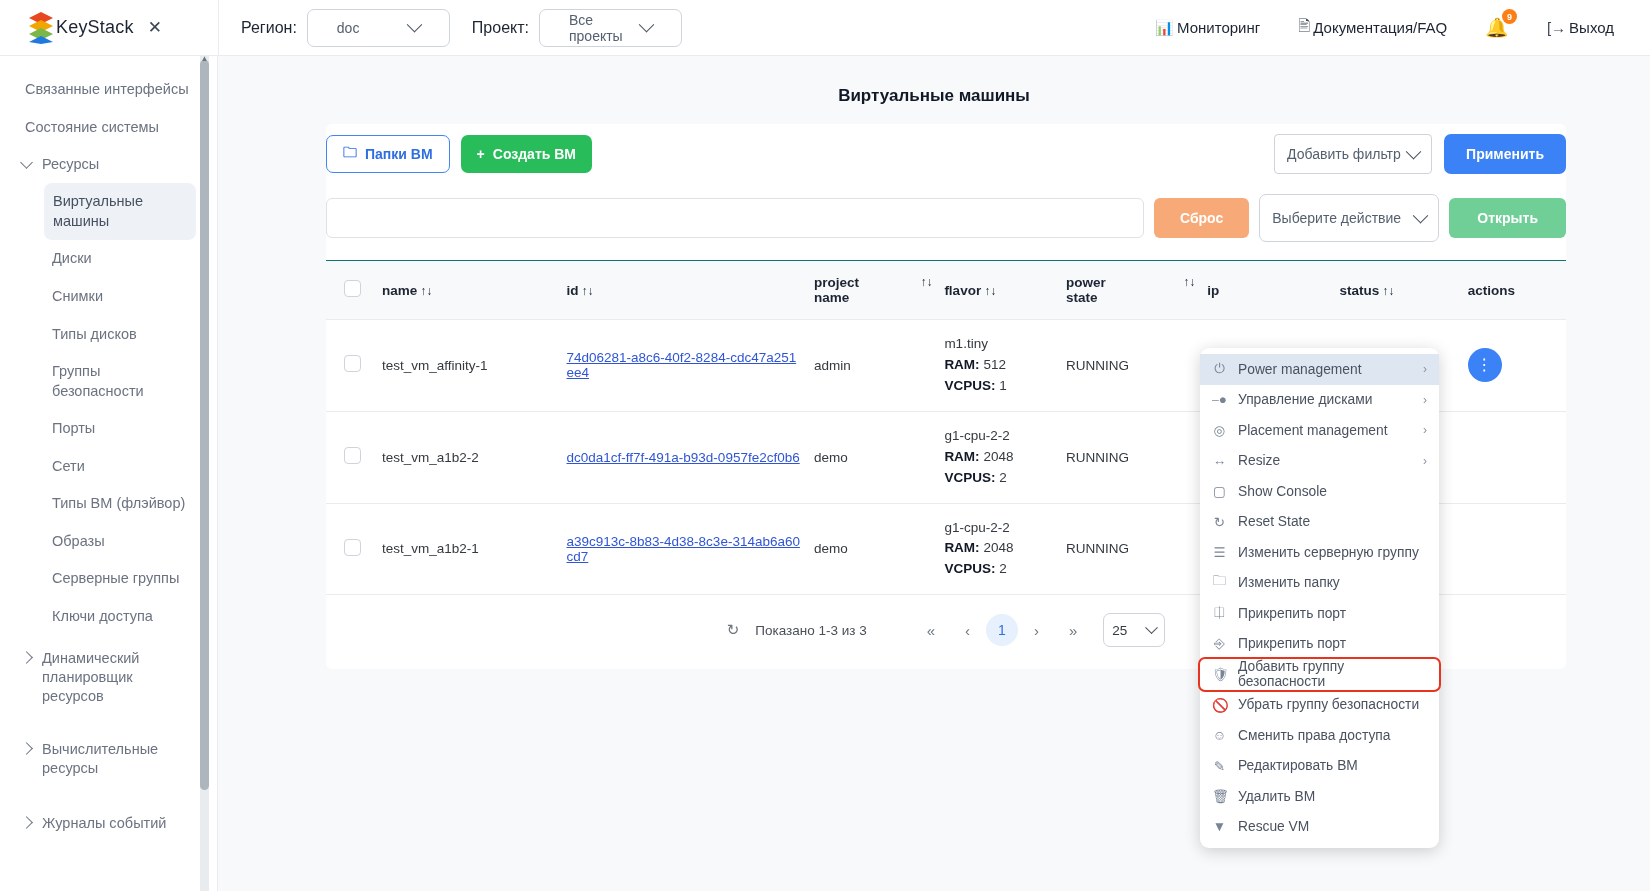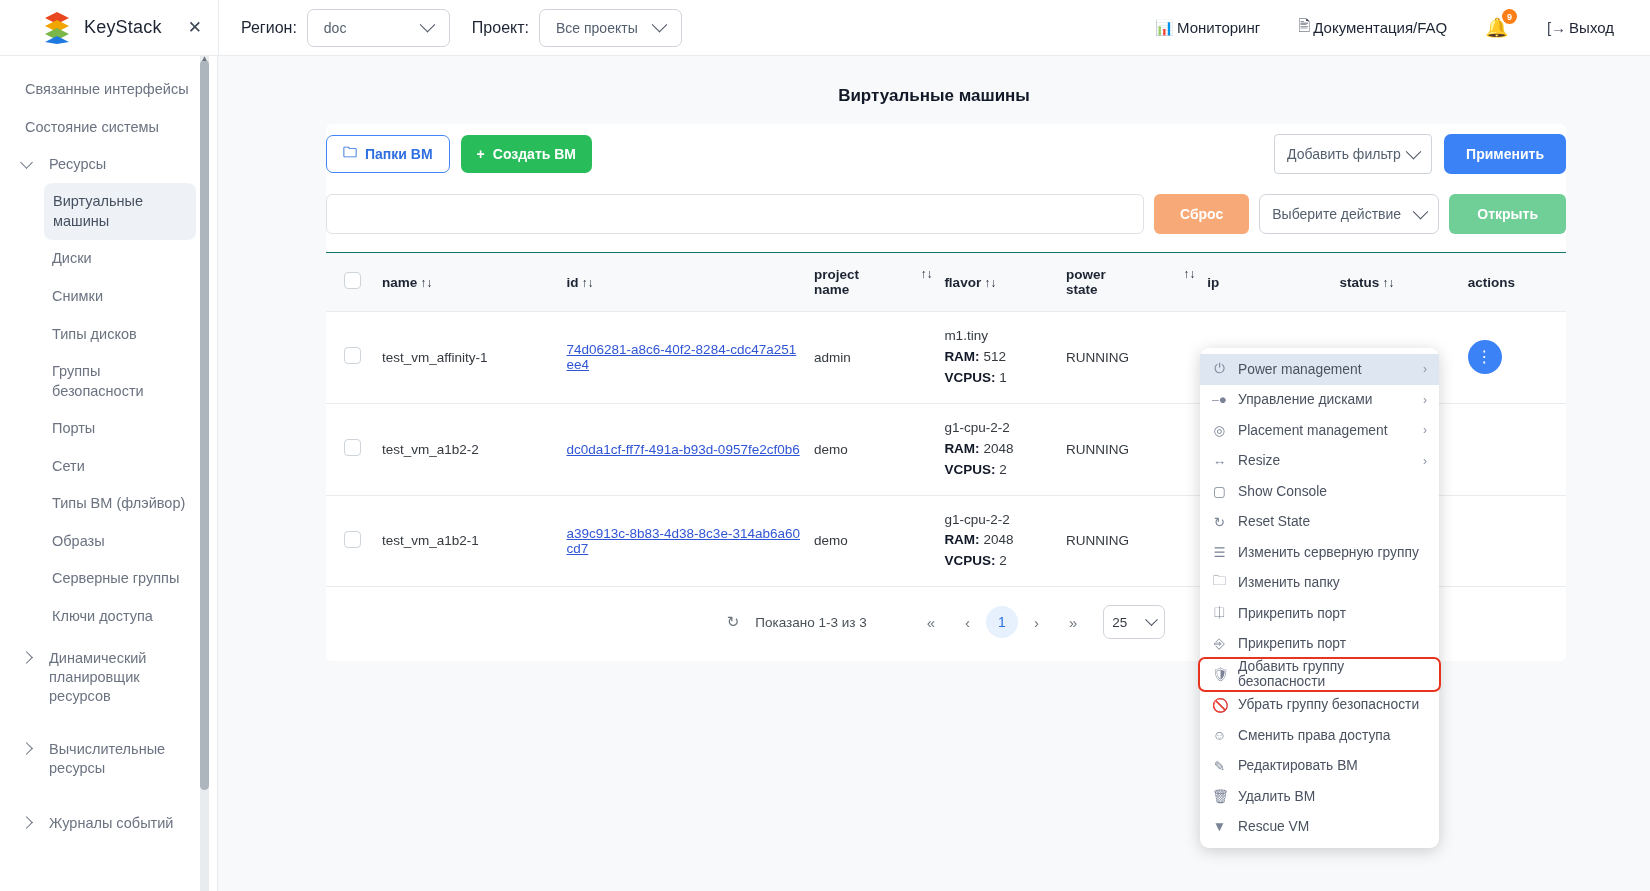--- a/index.html
+++ b/index.html
@@ -10,32 +10,32 @@
     overflow: hidden;
   }
 
   
   .topbar {
     position: absolute; top: 0; left: 0; width: 1650px; height: 56px;
     background: #ffffff;
     border-bottom: 1px solid #e9ecef;
     display: flex; align-items: center;
   }
-  .brand { display: flex; align-items: center; gap: 12px; padding-left: 42px; width: 218px; }
+  .brand { display: flex; align-items: center; gap: 0; padding-left: 26px; width: 218px; }
   .logo-stack { width: 30px; height: 34px; position: relative; flex: none; }
   .brand-name { font-size: 18px; color: #1d2433; letter-spacing: .2px; }
   .brand-close { font-size: 17px; color: #3d4756; margin-left: 14px; cursor: pointer; }
   .topbar-sep { width: 1px; height: 56px; background: #e9ecef; }
 
   .selgroup { display: flex; align-items: center; gap: 10px; margin-left: 22px; }
   .selgroup-label { font-size: 16px; color: #1d2433; }
   .select-box {
     height: 38px; border: 1px solid #ced4da; border-radius: 7px;
     background: #fff; display: flex; align-items: center; justify-content: space-between;
-    padding: 0 16px; font-size: 14px; color: #55606f; cursor: pointer;
+    padding: 0 29px; font-size: 14px; color: #55606f; cursor: pointer;
   }
   .sel-region { width: 143px; }
   .sel-project { width: 143px; }
   .chev { width: 11px; height: 11px; border-right: 1.6px solid #4a5260; border-bottom: 1.6px solid #4a5260;
           transform: rotate(45deg) translate(-2px,-2px); flex: none; }
 
   .topbar-right { margin-left: auto; display: flex; align-items: center; gap: 38px; padding-right: 36px; }
   .tb-link { display: flex; align-items: center; gap: 3px; font-size: 15px; color: #1d2433; cursor: pointer; }
   .tb-ico { font-size: 15px; color: #3d4756; }
   .bell-wrap { position: relative; cursor: pointer; }
@@ -57,21 +57,21 @@
   .side-item {
     font-size: 14.5px; color: #6b7280; padding: 9px 0 9px 25px;
     cursor: pointer; line-height: 1.35;
   }
   .side-item.sub { padding-left: 52px; }
   .side-item.active {
     background: #eef2f7; color: #46505f; border-radius: 8px;
     margin: 0 10px 0 44px; padding-left: 9px; width: 152px;
   }
   .side-group {
-    display: flex; align-items: flex-start; gap: 18px;
+    display: flex; align-items: flex-start; gap: 11px;
     font-size: 14.5px; color: #6b7280; padding: 9px 0 9px 22px;
     cursor: pointer; line-height: 1.32;
   }
   .carat-d { width: 9px; height: 9px; border-right: 1.7px solid #6b7280; border-bottom: 1.7px solid #6b7280;
              transform: rotate(45deg); margin-top: 3px; flex: none; }
   .carat-r { width: 9px; height: 9px; border-right: 1.7px solid #6b7280; border-bottom: 1.7px solid #6b7280;
              transform: rotate(-45deg); margin-top: 4px; flex: none; }
   .sb-track { position: absolute; top: 0; right: 8px; width: 9px; height: 835px; background: #e9ecef; }
   .sb-thumb { position: absolute; top: 4px; left: 0; width: 9px; height: 730px; background: #adb5bd; border-radius: 5px; }
   .sb-arrow { position: absolute; right: 8px; width: 9px; text-align: center; font-size: 8px; color: #6c757d; }
@@ -105,21 +105,21 @@
     display: flex; align-items: center; justify-content: space-between; padding: 0 12px;
     font-size: 14px; color: #55606f; margin-right: 12px; cursor: pointer;
   }
   .search-row { display: flex; align-items: center; margin-top: 20px; }
   .search-input {
     flex: 1; height: 40px; border: 1px solid #dee2e6; border-radius: 6px; background: #fff;
     font-size: 14px; color: #212529; padding: 0 12px; outline: none;
     font-family: "Liberation Sans", sans-serif;
   }
   .action-sel {
-    width: 180px; height: 40px; border: 1px solid #ced4da; border-radius: 7px; background: #fff;
+    width: 180px; height: 48px; border: 1px solid #ced4da; border-radius: 7px; background: #fff;
     display: flex; align-items: center; justify-content: space-between; padding: 0 12px;
     font-size: 14px; color: #55606f; margin: 0 10px; cursor: pointer;
   }
 
   
   table.vm { width: 100%; border-collapse: collapse; margin-top: 18px; }
   table.vm thead th {
     background: #f8f9fa; font-size: 13.5px; font-weight: bold; color: #1d2433;
     padding: 14px 6px; text-align: left; vertical-align: middle;
     border-bottom: 1px solid #e9ecef; border-top: 1px solid #0f766e;

